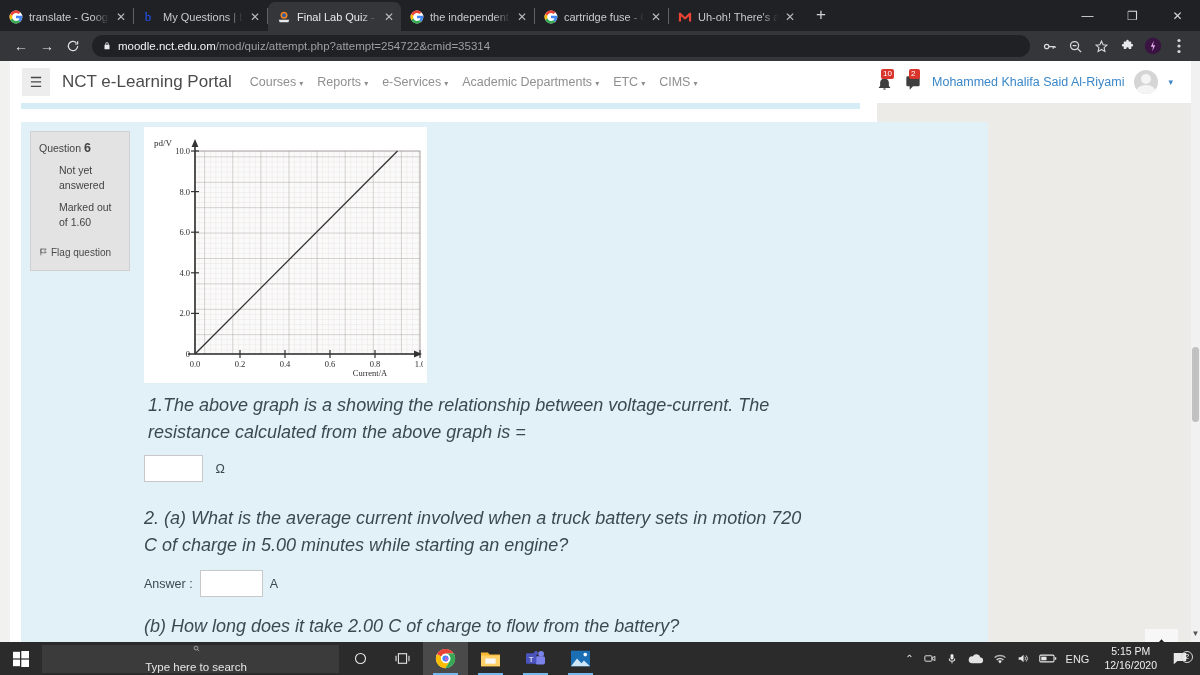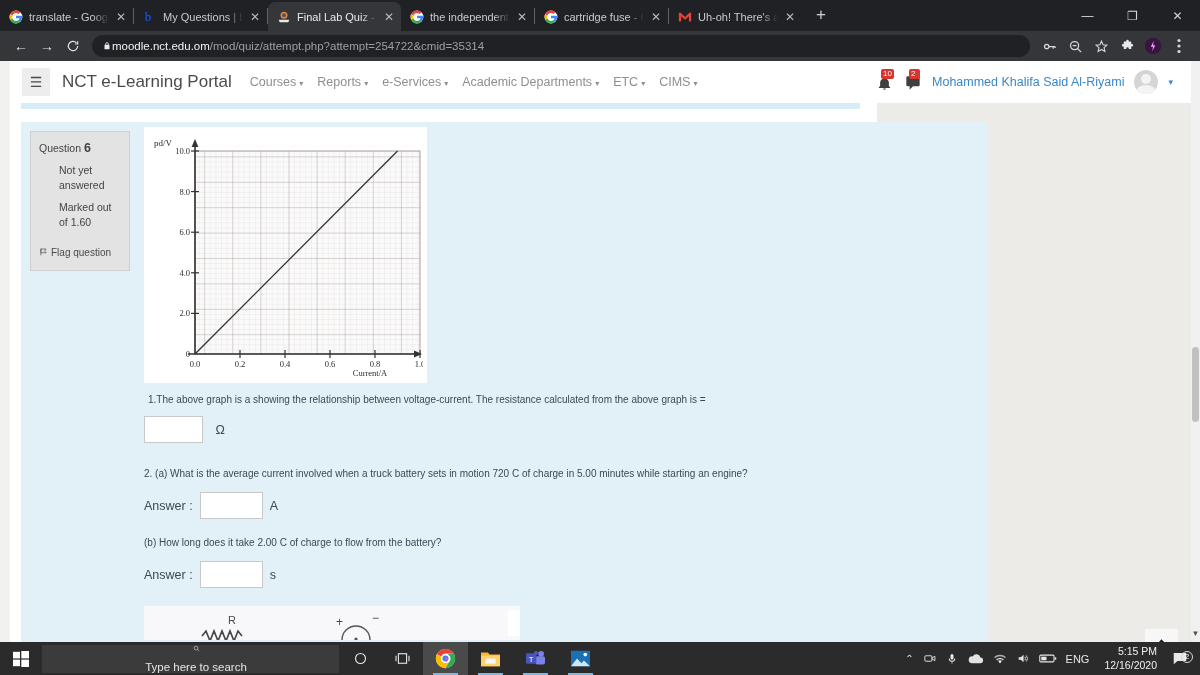--- a/index.html
+++ b/index.html
@@ -36,21 +36,21 @@
   .wincontrols div { width: 45px; text-align: center; color: #d6d8da; font-size: 12px; }
 
   .chrome-toolbar {
     position: absolute; left: 0; top: 31px; width: 1200px; height: 30px;
     background: #35363a; display: flex; align-items: center; padding: 0 8px;
   }
   .navbtn { width: 26px; height: 24px; display:flex; align-items:center; justify-content:center; color:#e0e2e4; font-size: 14px; }
   .omnibox {
     flex: 1; height: 22px; background: #202124; border-radius: 11px;
     display: flex; align-items: center; padding: 0 10px; margin: 0 6px 0 6px;
-    color: #e8eaed; font-size: 11.5px; 
+    color: #e8eaed; font-size: 11.5px; gap: 6px;
   }
   .omnibox .urlhost { color: #f1f3f4; }
   .omnibox .urlrest { color: #9aa0a6; }
   .tbicon { width: 26px; height: 24px; display:flex; align-items:center; justify-content:center; color:#d6d8da; font-size: 13px; }
 
   
   .page { position: absolute; left: 0; top: 61px; width: 1200px; height: 581px; background: #ffffff; overflow: hidden; }
   .leftstrip { position:absolute; left:0; top:0; width:10px; height:581px; background:#f1f1ef; }
   .rightpane { position:absolute; left:877px; top:0; width:314px; height:581px; background:#ecebe8; }
   .whitegap { position:absolute; left:860px; top:0; width:17px; height:581px; background:#ffffff; }
@@ -88,21 +88,21 @@
     background: #e3e3e3; border: 1px solid #d0d0d0; padding: 7px 8px 9px 8px;
     color: #444; font-size: 10.5px; line-height: 1.45;
   }
   .qinfo .qnum { font-size: 10.5px; }
   .qinfo .qnum b { font-size: 12.5px; }
   .qinfo .blk { margin-top: 6px; padding-left: 20px; }
   .qinfo .flag { margin-top: 16px; font-size: 10px; color:#4a4a4a; }
 
   .qbody { position: absolute; left: 123px; top: 5px; width: 710px; }
   .graphbox { width: 283px; background:#ffffff; padding: 4px 4px 2px 4px; }
-  .qtext { font-size: 10px; color: #3b4a52; line-height: 1.5; margin-top: 9px; }
+  .qtext { font-size: 18px; color: #3b4a52; line-height: 1.5; margin-top: 9px; font-style: italic; }
   .qtext.small-indent { padding-left: 4px; }
   .ansinput {
     width: 59px; height: 27px; background: #fff; border: 1px solid #c8c8c8;
     display: inline-block; vertical-align: middle;
   }
   .ansinput.wide { width: 63px; }
   .unit { font-size: 12.5px; color: #3b4a52; margin-left: 8px; vertical-align: middle; }
   .ansrow { display: flex; align-items: center; gap: 7px; margin-top: 11px; }
   .anslabel { font-size: 12.5px; color: #3b4a52; }
   .circuitbox { margin-top: 18px; width: 376px; height: 34px; background: #f7f6f8; overflow: hidden; position: relative; }
@@ -120,21 +120,21 @@
 
   
   .taskbar { position: absolute; left: 0; top: 642px; width: 1200px; height: 33px; background: #2b2b2b; display: flex; align-items: center; }
   .startbtn { width: 42px; height: 33px; display:flex; align-items:center; justify-content:center; }
   .searchbox { width: 297px; height: 28px; background: #3b3b3b; display: flex; align-items: center; gap: 9px; padding-left: 11px; color: #e6e6e6; font-size: 11.5px; flex-direction: column; }
   .tbtask { width: 42px; height: 33px; display:flex; align-items:center; justify-content:center; color:#e8e8e8; }
   .apptile { width: 45px; height: 33px; display:flex; align-items:center; justify-content:center; position: relative; }
   .apptile.active { background: #4a4a4a; }
   .apptile.open::after { content:""; position:absolute; bottom:0; left:10px; width:25px; height:2px; background:#76b9ed; }
   .tray { margin-left: auto; display: flex; align-items: center; gap: 9px; padding-right: 6px; color: #e8e8e8; font-size: 11px; }
-  .clock { text-align: right; font-size: 10.5px; line-height: 1.32; color: #f0f0f0; padding-left:6px; }
+  .clock { text-align: center; font-size: 10.5px; line-height: 1.32; color: #f0f0f0; padding-left:6px; }
   .actioncenter { width: 28px; display:flex; align-items:center; justify-content:center; position:relative; }
   .ac-badge { position:absolute; right:1px; bottom:3px; width:12px; height:12px; border-radius:50%; border:1px solid #d8d8d8; color:#fff; font-size:8px; line-height:10px; text-align:center; }
   .mono-sm { font-size: 10px; }
 </style>
 </head>
 <body>
 
 <div id="screen">
 
   <div class="chrome-tabstrip">

